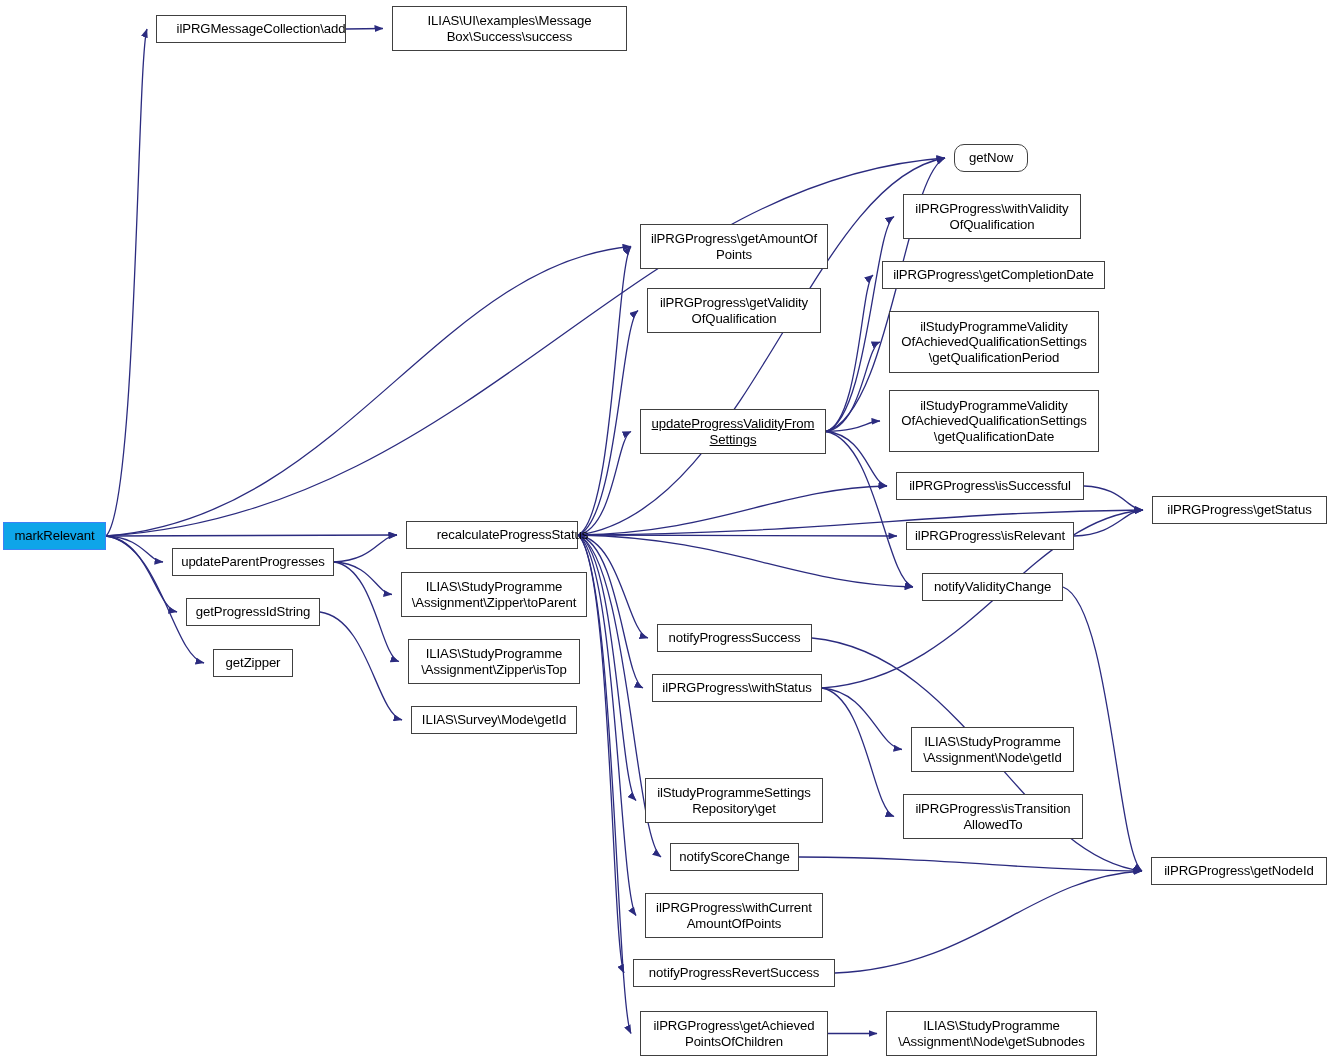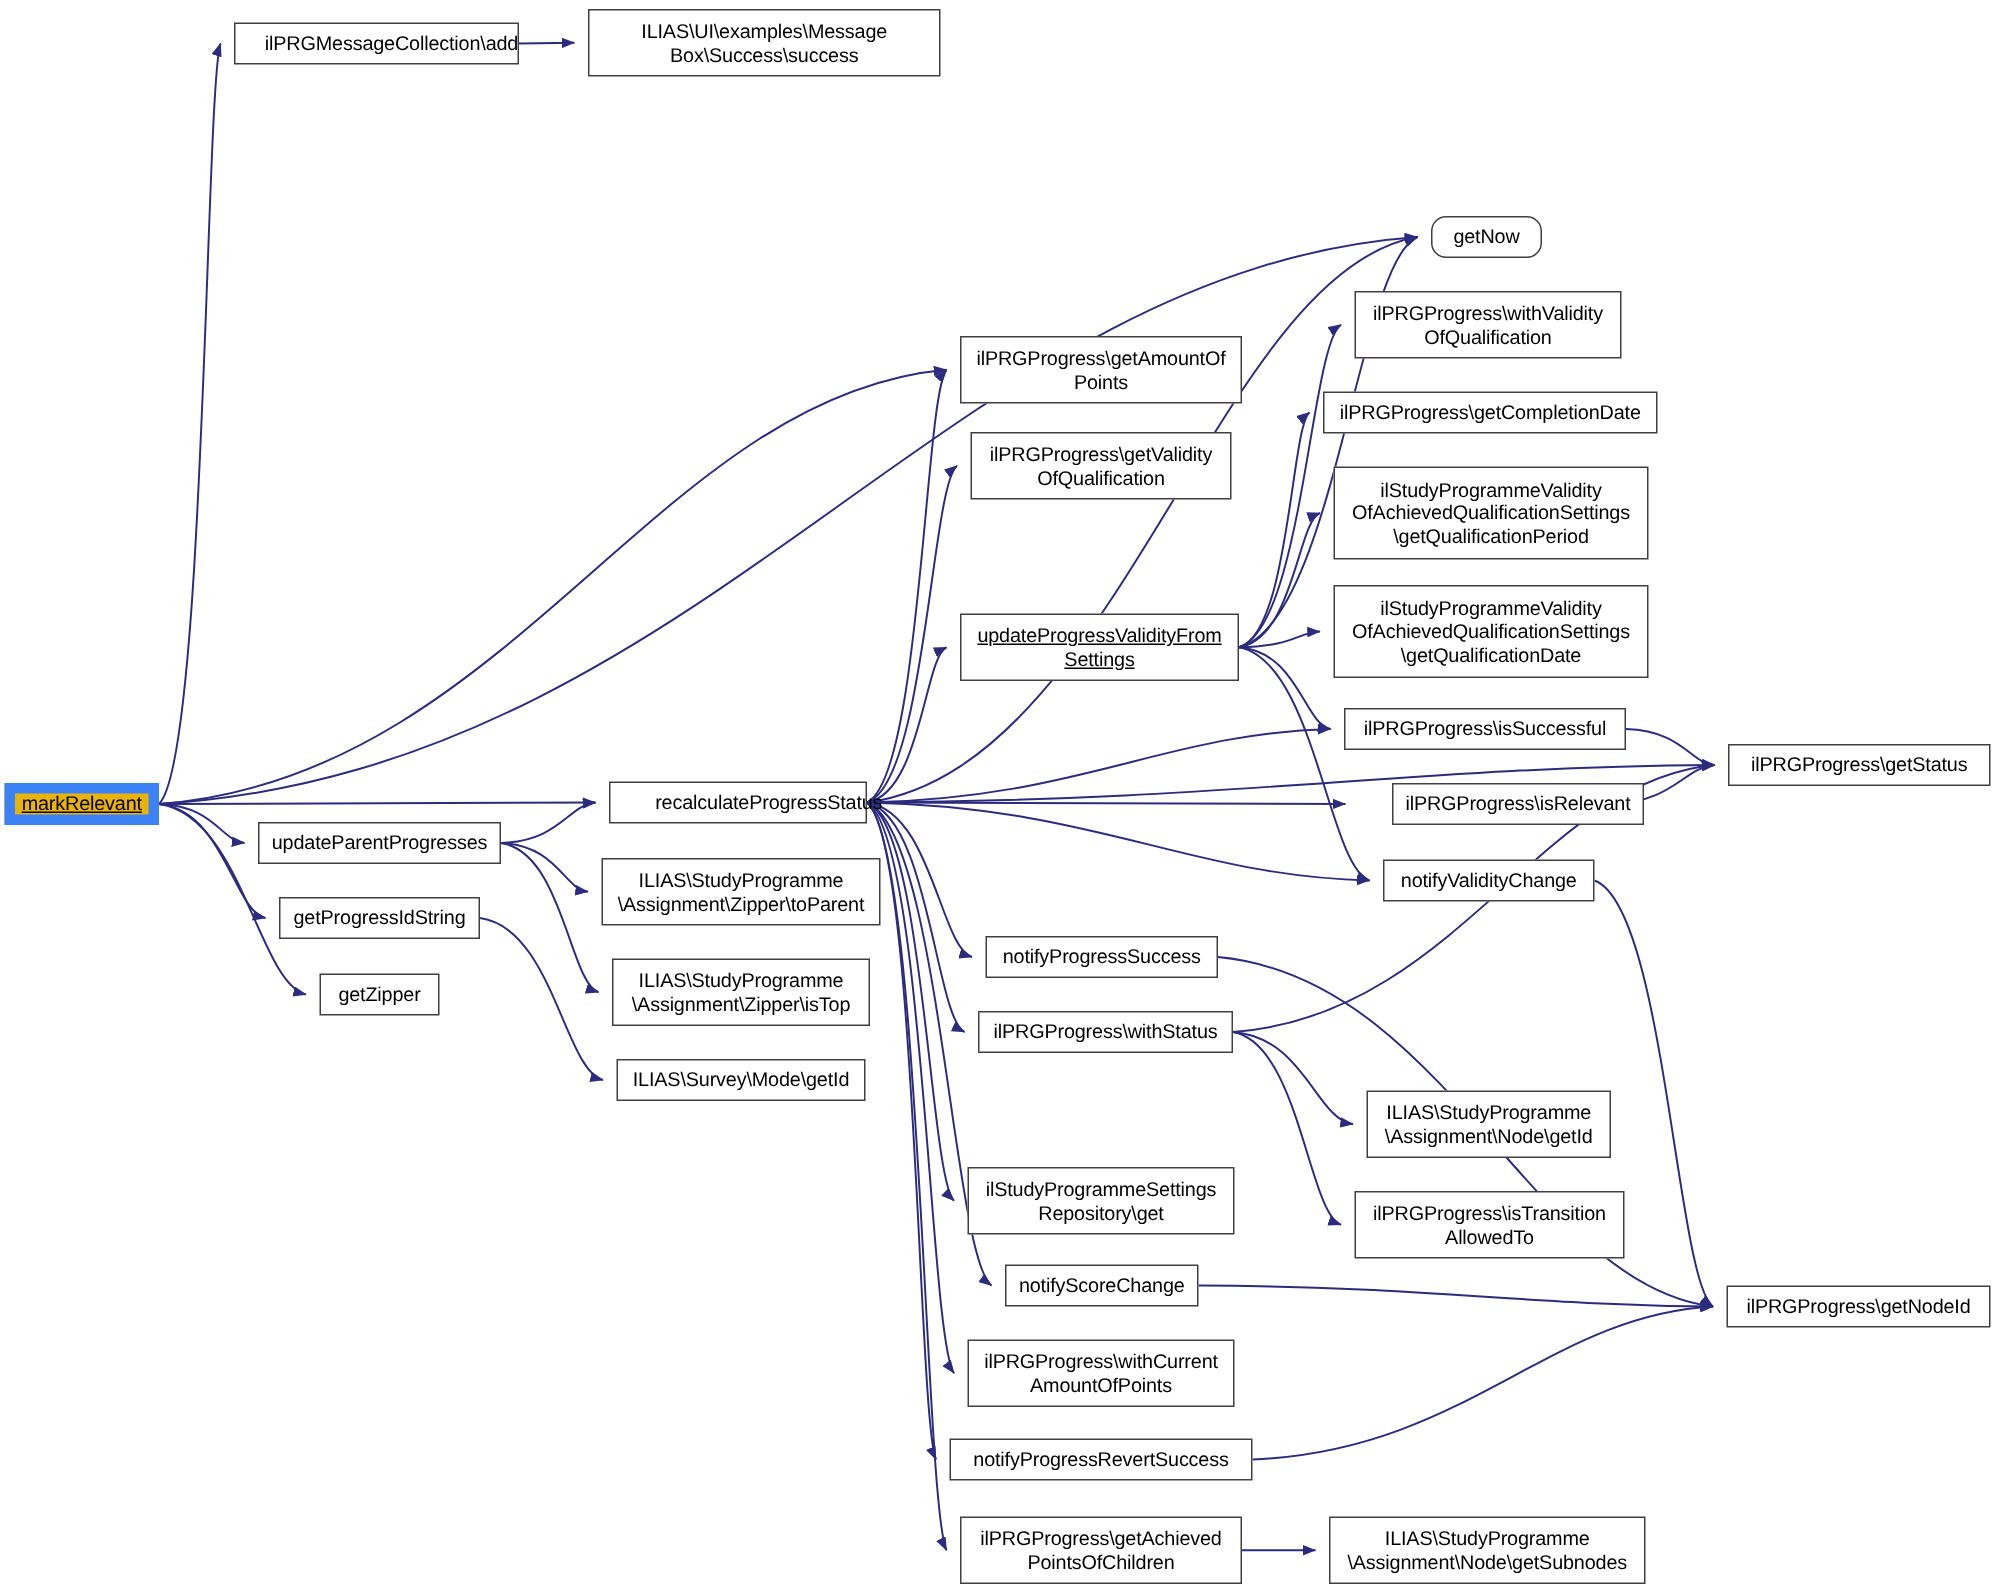--- a/index.html
+++ b/index.html
@@ -33,23 +33,22 @@
     line-height: 15.5px;
     display: flex;
     align-items: center;
     justify-content: center;
     text-align: center;
     white-space: pre-line;
     letter-spacing: -0.1px;
     z-index: 3;
   }
   .node.root {
-    background: #eab308;
-    border: 7px solid #3b82f6;
-    text-decoration: underline;
+    background: #0ea5e9;
+    border: 1px solid #3b82f6;
   }
 </style>
 </head>
 <body>
 
 <div id="canvas">
   <svg id="edges" viewBox="0 0 1332 1059">
     <defs>
       <marker id="arrow" markerWidth="9" markerHeight="7" refX="8.5" refY="3.5" orient="auto" markerUnits="userSpaceOnUse">
         <polygon points="0,0 9,3.5 0,7" fill="#2b2b7f"></polygon>
@@ -136,21 +135,21 @@
       <div class="node" style="left: 903px; top: 194px; width: 178px; height: 45px;">ilPRGProgress\withValidity
 OfQualification</div>
       <div class="node" style="left: 882px; top: 261px; width: 223px; height: 28px;">ilPRGProgress\getCompletionDate</div>
       <div class="node" style="left: 889px; top: 311px; width: 210px; height: 62px;">ilStudyProgrammeValidity
 OfAchievedQualificationSettings
 \getQualificationPeriod</div>
       <div class="node" style="left: 889px; top: 390px; width: 210px; height: 62px;">ilStudyProgrammeValidity
 OfAchievedQualificationSettings
 \getQualificationDate</div>
       <div class="node" style="left: 896px; top: 472px; width: 188px; height: 28px;">ilPRGProgress\isSuccessful</div>
-      <div class="node" style="left: 906px; top: 522px; width: 168px; height: 28px; margin-left: 22px;">ilPRGProgress\isRelevant</div>
+      <div class="node" style="left: 906px; top: 522px; width: 168px; height: 28px;">ilPRGProgress\isRelevant</div>
       <div class="node" style="left: 922px; top: 573px; width: 141px; height: 28px;">notifyValidityChange</div>
       <div class="node" style="left: 911px; top: 727px; width: 163px; height: 45px;">ILIAS\StudyProgramme
 \Assignment\Node\getId</div>
       <div class="node" style="left: 903px; top: 794px; width: 180px; height: 45px;">ilPRGProgress\isTransition
 AllowedTo</div>
       <div class="node" style="left: 886px; top: 1011px; width: 211px; height: 45px;">ILIAS\StudyProgramme
 \Assignment\Node\getSubnodes</div>
       <div class="node" style="left: 1152px; top: 496px; width: 175px; height: 28px;">ilPRGProgress\getStatus</div>
       <div class="node" style="left: 1151px; top: 857px; width: 176px; height: 28px;">ilPRGProgress\getNodeId</div>
     </div>

